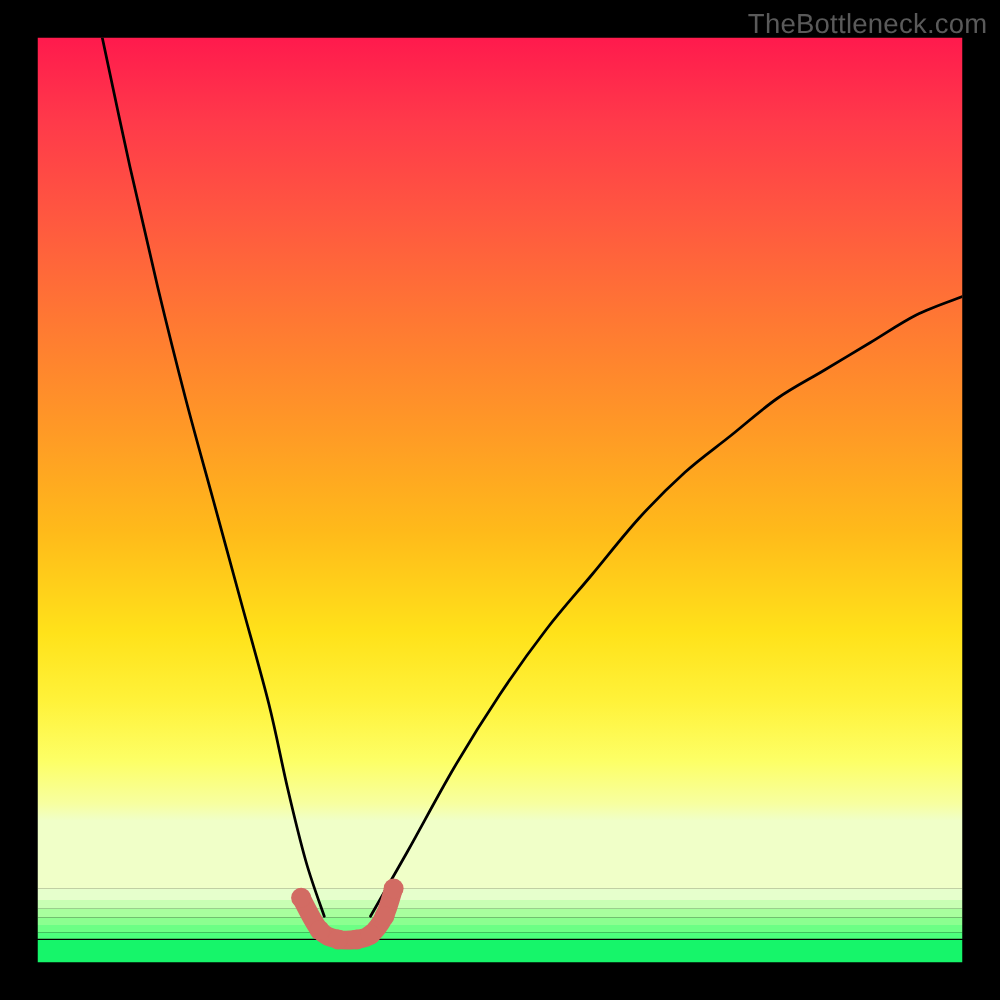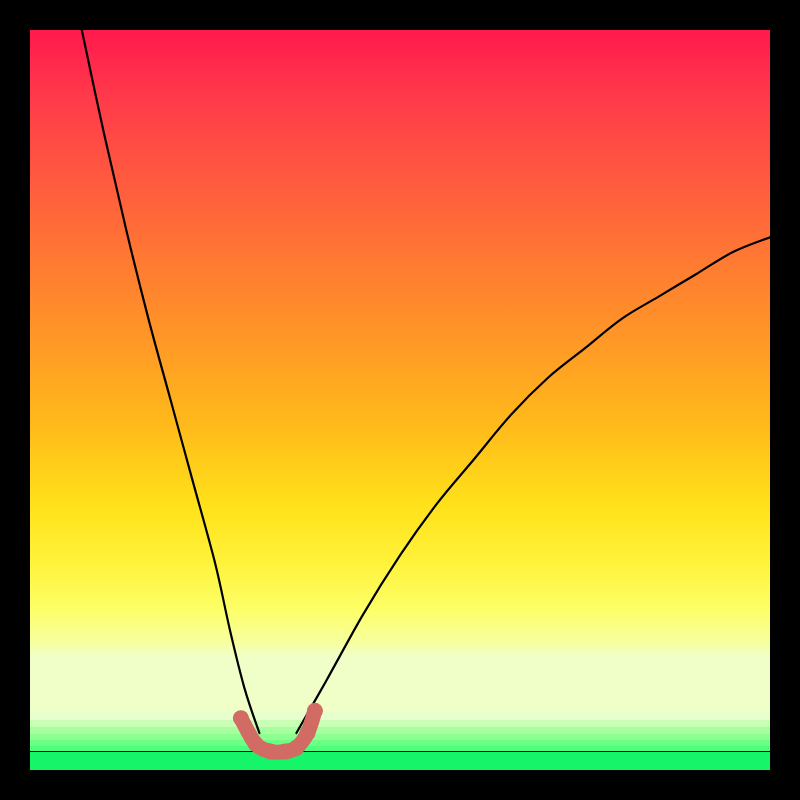--- a/index.html
+++ b/index.html
@@ -66,20 +66,21 @@
     position: absolute;
     inset: 0;
     width: 100%;
     height: 100%;
   }
 </style>
 </head>
 <body>
 
 <div class="frame">
+  <div class="watermark">TheBottleneck.com</div>
 
   <div class="plot">
     <div class="bg">
       <div class="grad-main"></div>
       <div class="band b1"></div>
       <div class="band b2"></div>
       <div class="band b3"></div>
       <div class="band b4"></div>
       <div class="band b5"></div>
       <div class="band b6"></div>

